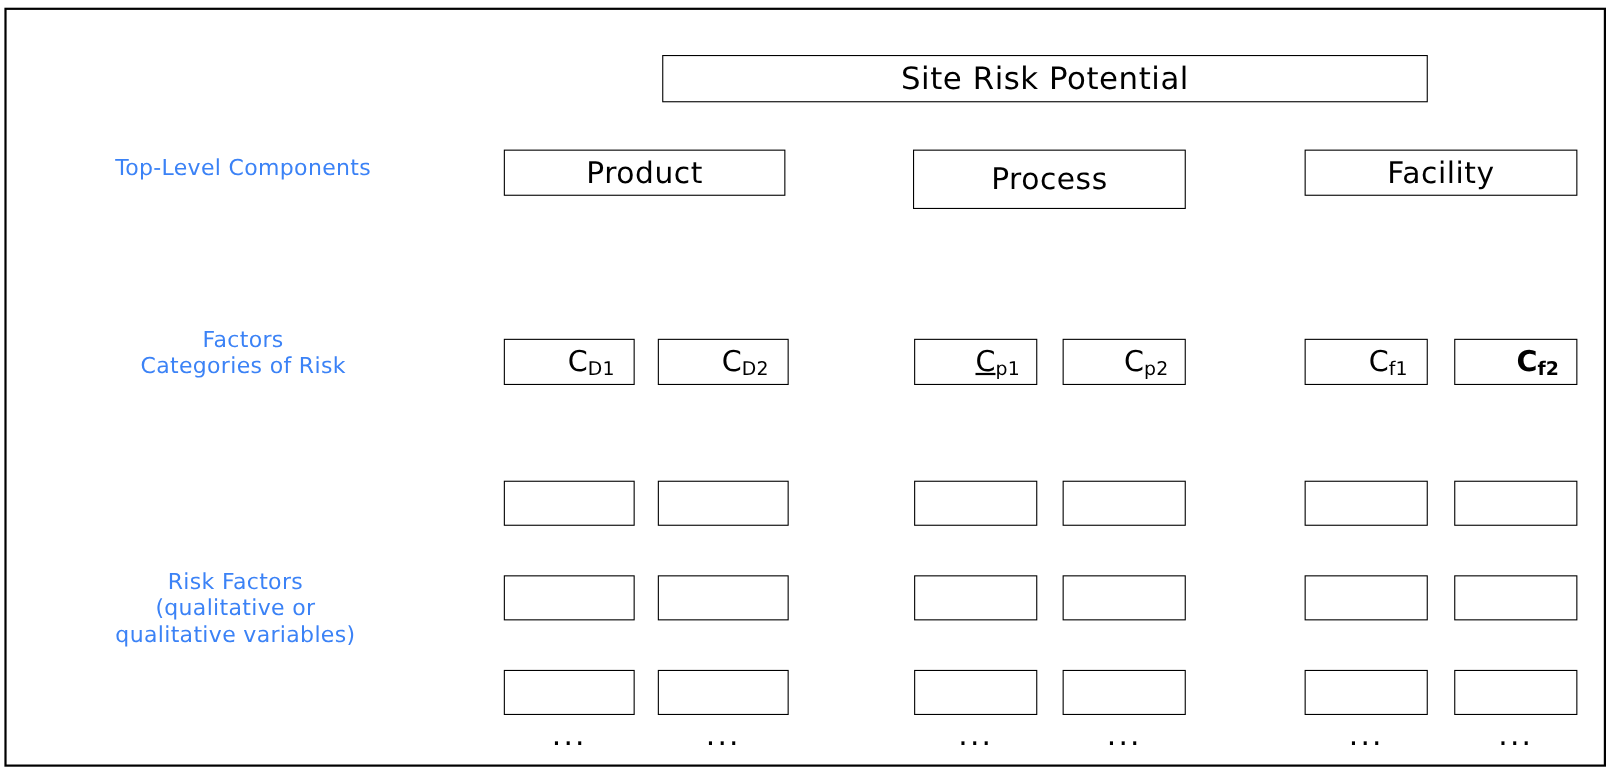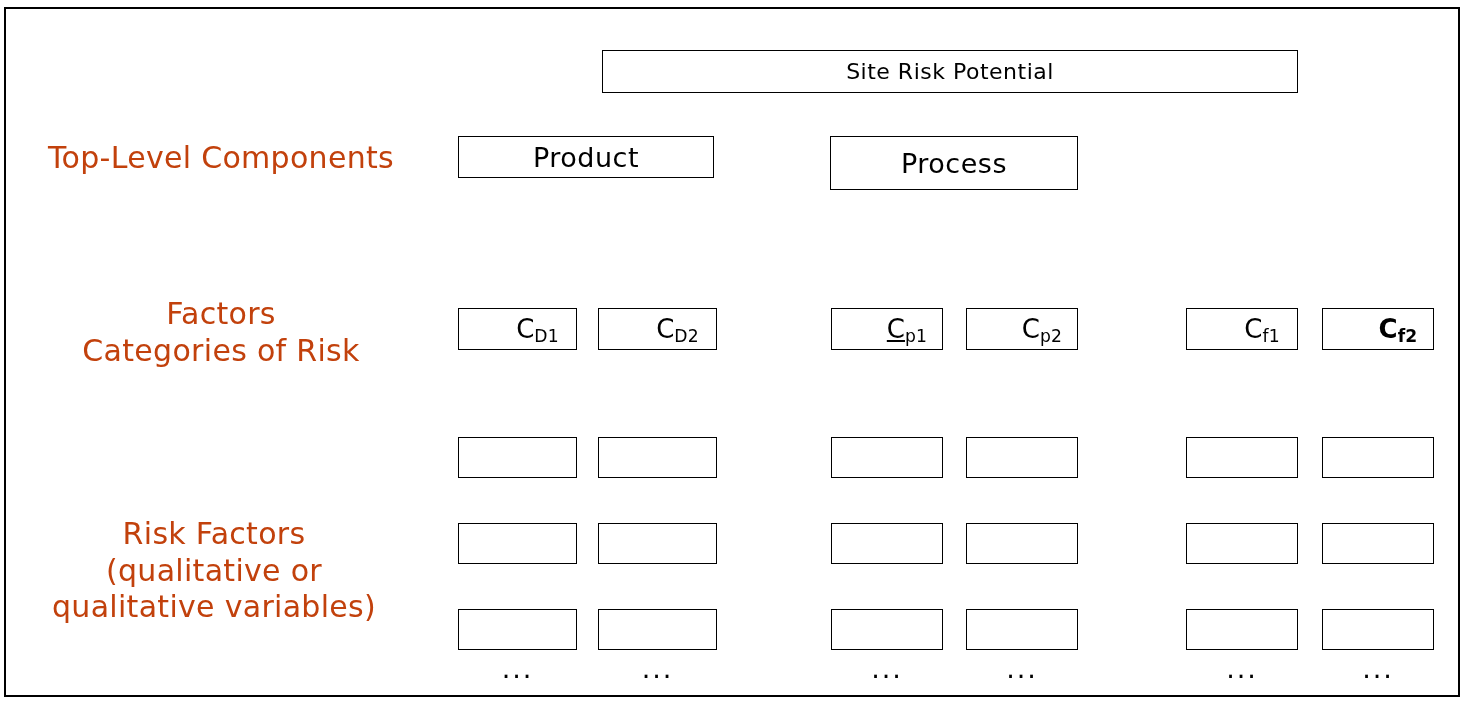--- a/index.html
+++ b/index.html
@@ -31,21 +31,21 @@
     position: absolute;
     border: 1.6px solid #000000;
     box-sizing: border-box;
     background: #ffffff;
     display: flex;
     align-items: center;
     justify-content: center;
     line-height: 1;
   }
   .root-box {
-    font-size: 22px;
+    font-size: 28px;
     letter-spacing: 0.5px;
   }
   .component-box {
     font-size: 27px;
     letter-spacing: 0.5px;
   }
   .category-box {
     font-size: 26px;
   }
   .category-box .cat-label {
@@ -59,24 +59,24 @@
     position: relative;
     top: 0.26em;
     letter-spacing: 0.2px;
   }
   .factor-box {
     
   }
   .row-label {
     position: absolute;
     text-align: center;
-    font-size: 30px;
+    font-size: 20px;
     line-height: 1.22;
     letter-spacing: 0.3px;
-    color: #c2410c;
+    color: #3b82f6;
   }
   .ellipsis {
     position: absolute;
     text-align: center;
     font-size: 27px;
     line-height: 1;
     letter-spacing: 2px;
     color: #000000;
   }
 </style>
@@ -96,20 +96,23 @@
   </div>
 
   <div class="node-box component-box" style="left:458px; top:136px; width:256px; height:42px;">
     <span>Product</span>
   </div>
 
   <div class="node-box component-box" style="left:830px; top:136px; width:248px; height:54px;">
     <span>Process</span>
   </div>
 
+  <div class="node-box component-box" style="left:1186px; top:136px; width:248px; height:42px;">
+    <span>Facility</span>
+  </div>
 
   <div class="row-label" style="left:16px; top:296px; width:410px;">
     <div>Factors</div>
     <div>Categories of Risk</div>
   </div>
 
   <div class="node-box category-box" style="left:458px; top:308px; width:119px; height:42px;">
     <span class="cat-label"><span>C</span><sub>D1</sub></span>
   </div>
 

